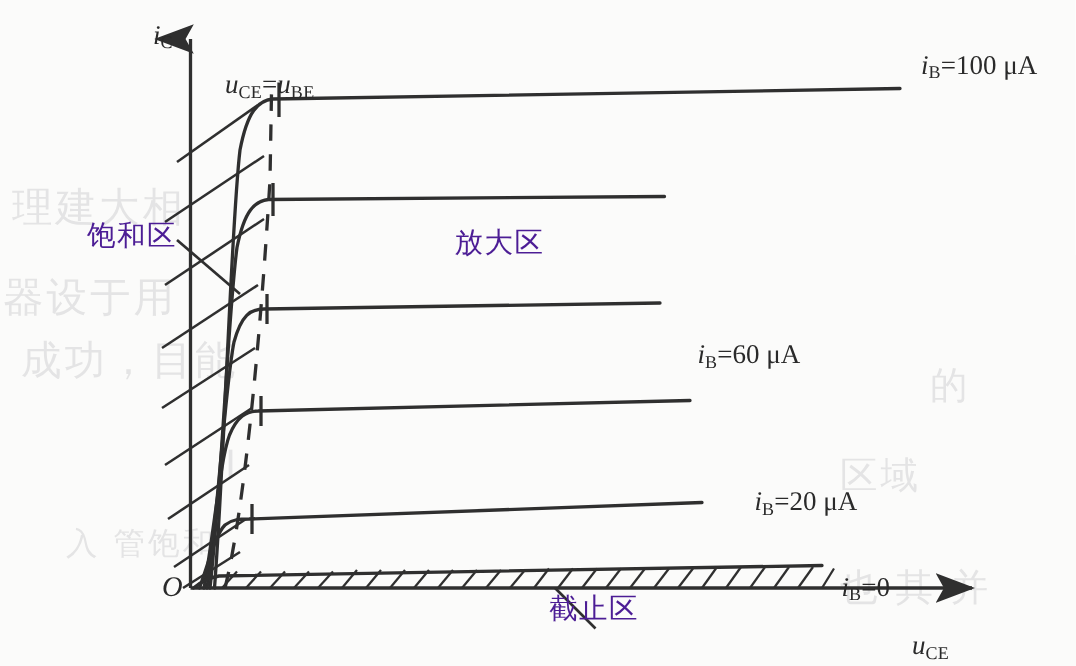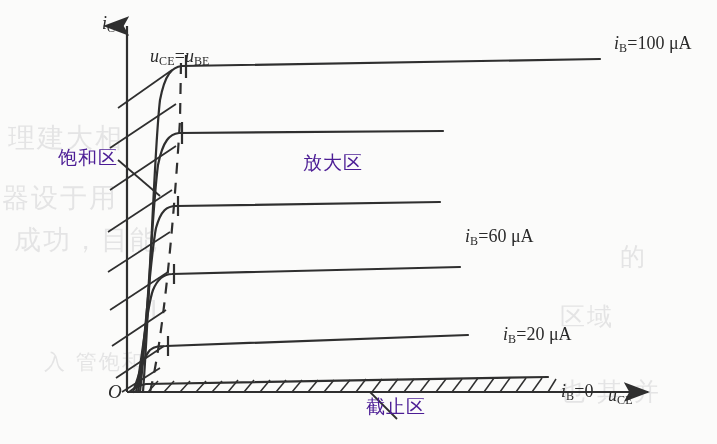--- a/index.html
+++ b/index.html
@@ -160,21 +160,21 @@
     <g stroke="#2f2f2f" stroke-width="1.8" fill="none">
 
       <line x1="118" y1="160" x2="160" y2="196"></line>
 
       <line x1="397" y1="419" x2="370" y2="392"></line>
     </g>
   </svg>
 
   <div class="lbl math" style="left:102px; top:14px;"><span>i</span><span class="sub">C</span></div>
 
-  <div class="lbl math" style="left:608px; top:386px;"><span>u</span><span class="sub">CE</span></div>
+  <div class="lbl math" style="left:608px; top:421px;"><span>u</span><span class="sub">CE</span></div>
 
   <div class="lbl origin" style="left:108px; top:382px;">O</div>
 
   <div class="lbl math" style="left:150px; top:47px;"><span>u</span><span class="sub">CE</span><span class="up">=</span><span>u</span><span class="sub">BE</span></div>
 
   <div class="lbl cjk" style="left:58px; top:148px;">饱和区</div>
 
   <div class="lbl cjk" style="left:303px; top:153px;">放大区</div>
 
   <div class="lbl cjk" style="left:366px; top:397px;">截止区</div>

